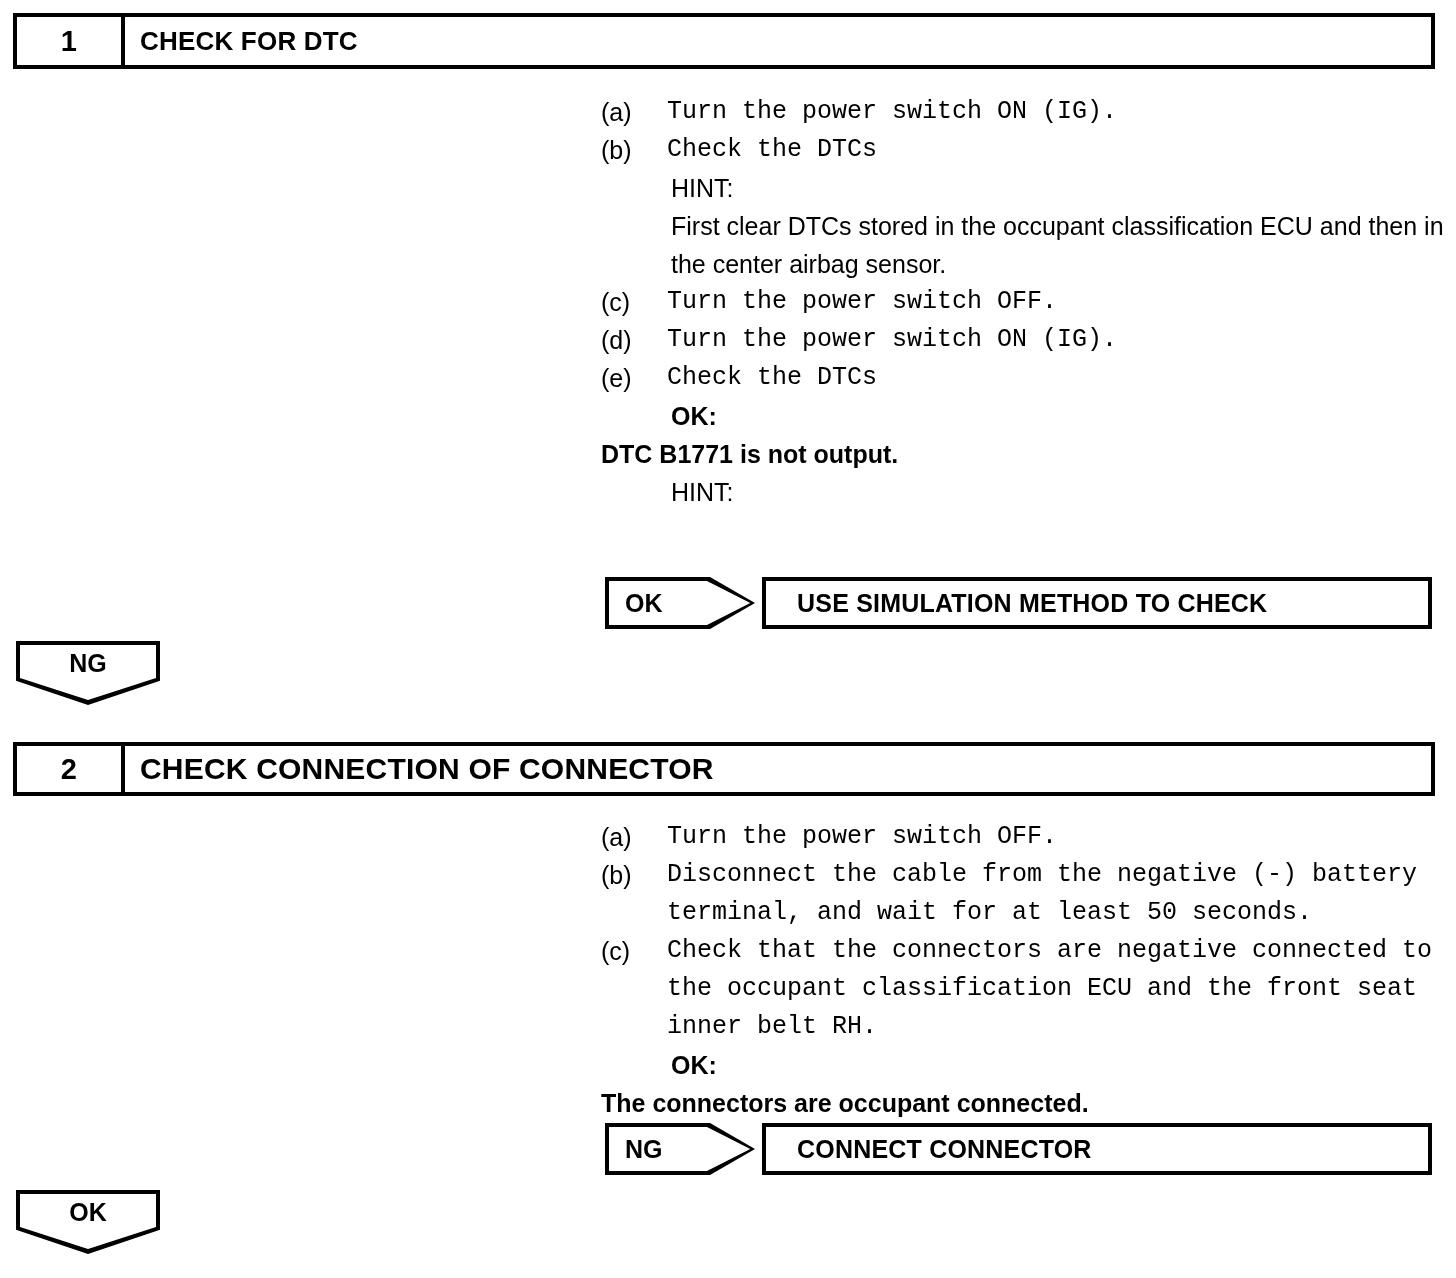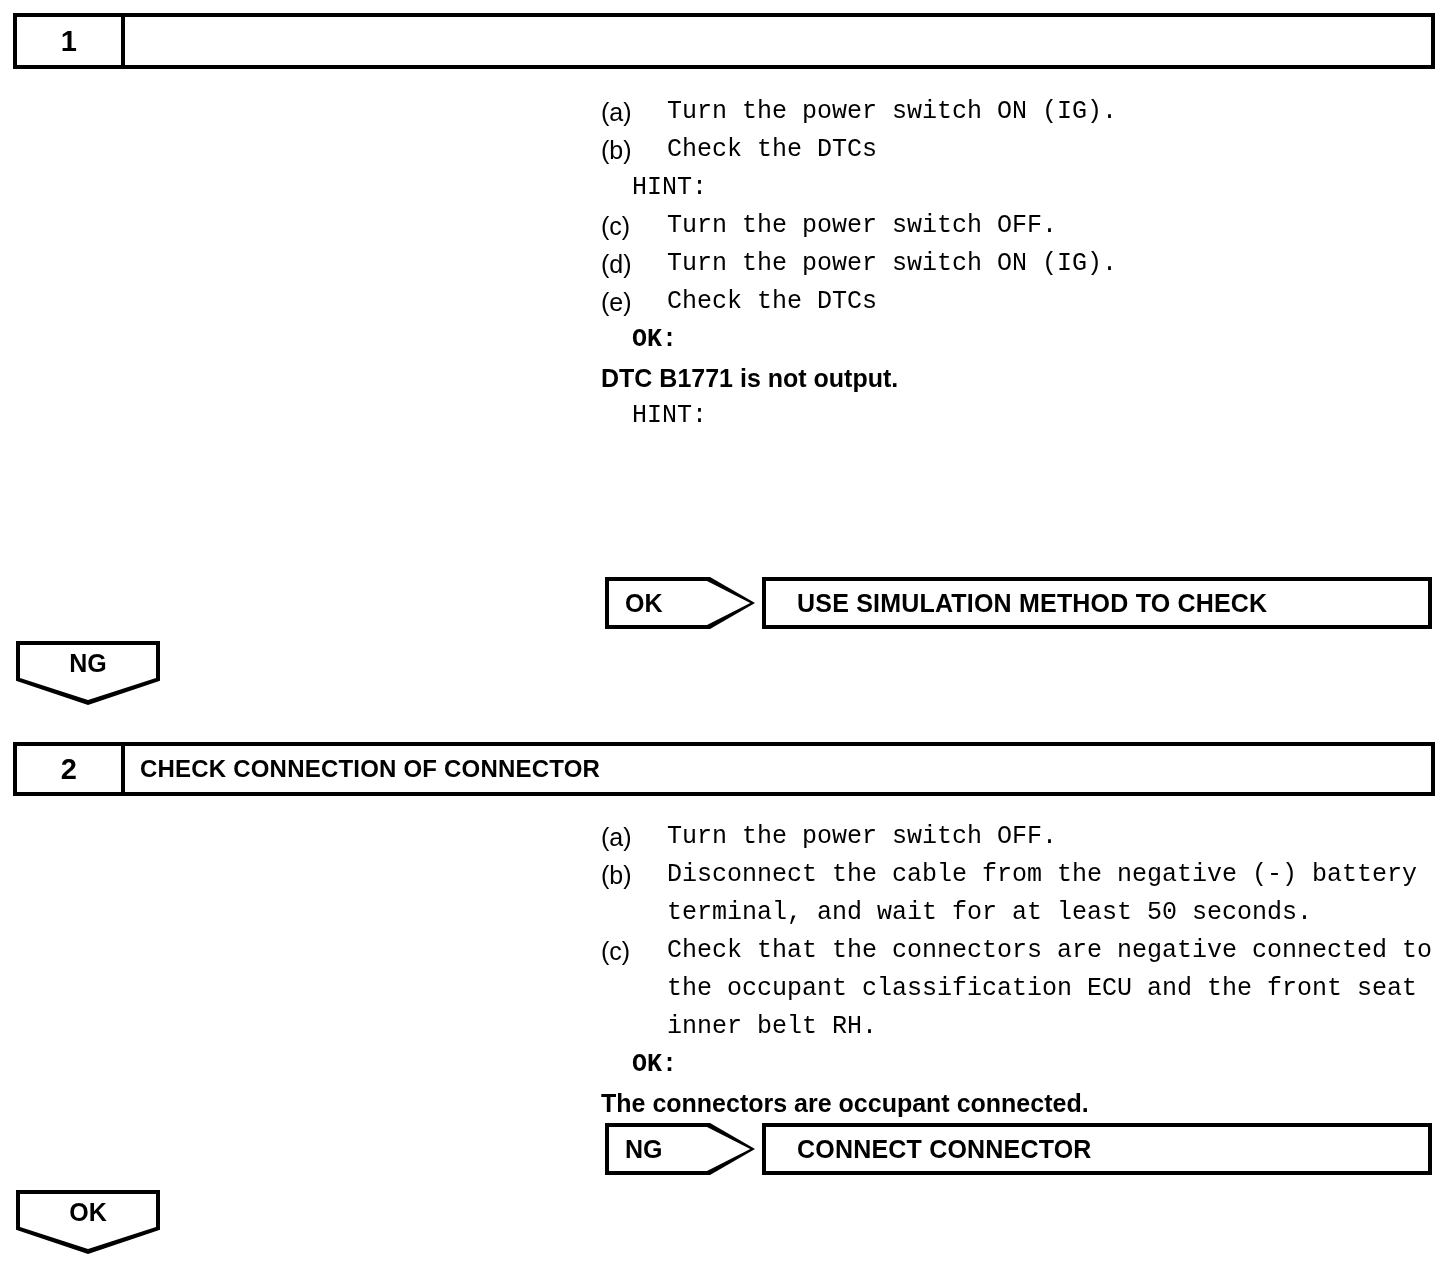--- a/index.html
+++ b/index.html
@@ -40,21 +40,21 @@
   }
   .step-title {
     flex: 1;
     display: flex;
     align-items: center;
     padding-left: 15px;
     font-weight: bold;
     letter-spacing: 0.2px;
   }
   .title-lg { font-size: 26px; }
-  .title-md { font-size: 24px; }
+  .title-md { font-size: 30px; }
 
   
   .proc-body {
     position: absolute;
     left: 601px;
     width: 845px;
     font-size: 25px;
     line-height: 38px;
   }
   .proc-row {
@@ -64,22 +64,21 @@
   .proc-label {
     width: 66px;
     flex: 0 0 66px;
     white-space: nowrap;
   }
   .proc-text {
     flex: 1;
     font-family: Liberation Mono, monospace;
   }
   .proc-sub {
-    margin-left: 31px;
-    font-family: Liberation Mono, monospace;
+    margin-left: 70px;
   }
   .bold { font-weight: bold; }
   .indent-ok { font-weight: bold; }
 
   
   .result-row {
     position: absolute;
     left: 605px;
     height: 52px;
   }
@@ -158,32 +157,34 @@
     font-size: 25px;
     font-weight: bold;
     line-height: 44px;
   }
 </style>
 </head>
 <body>
 
 <div class="step-header" style="top:13px;height:56px;">
   <div class="step-number">1</div>
+  <div class="step-title title-lg">CHECK FOR DTC</div>
 </div>
 
 <div class="proc-body" style="top:93px;">
   <div class="proc-row">
     <span class="proc-label">(a)</span>
     <span class="proc-text">Turn the power switch ON (IG).</span>
   </div>
   <div class="proc-row">
     <span class="proc-label">(b)</span>
     <span class="proc-text">Check the DTCs</span>
   </div>
   <div class="proc-sub">HINT:</div>
+  <div class="proc-sub">First clear DTCs stored in the occupant classification ECU and then in the center airbag sensor.</div>
   <div class="proc-row">
     <span class="proc-label">(c)</span>
     <span class="proc-text">Turn the power switch OFF.</span>
   </div>
   <div class="proc-row">
     <span class="proc-label">(d)</span>
     <span class="proc-text">Turn the power switch ON (IG).</span>
   </div>
   <div class="proc-row">
     <span class="proc-label">(e)</span>

